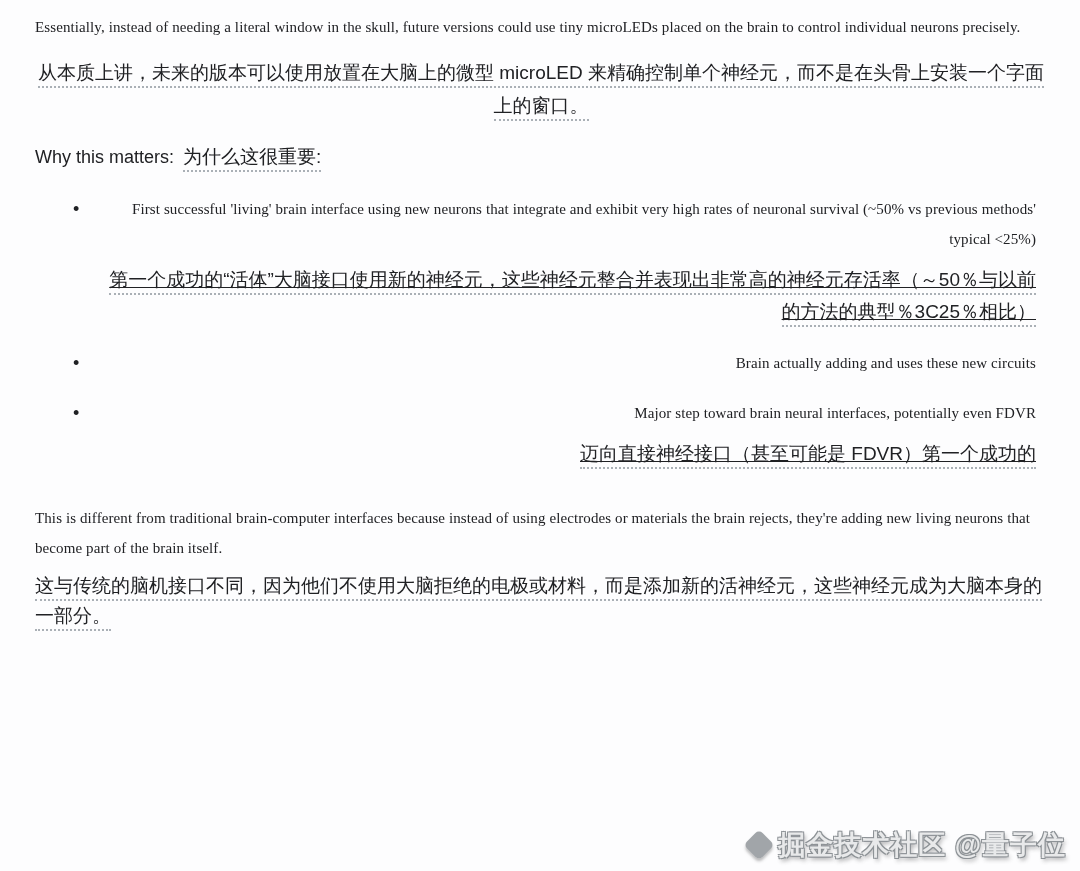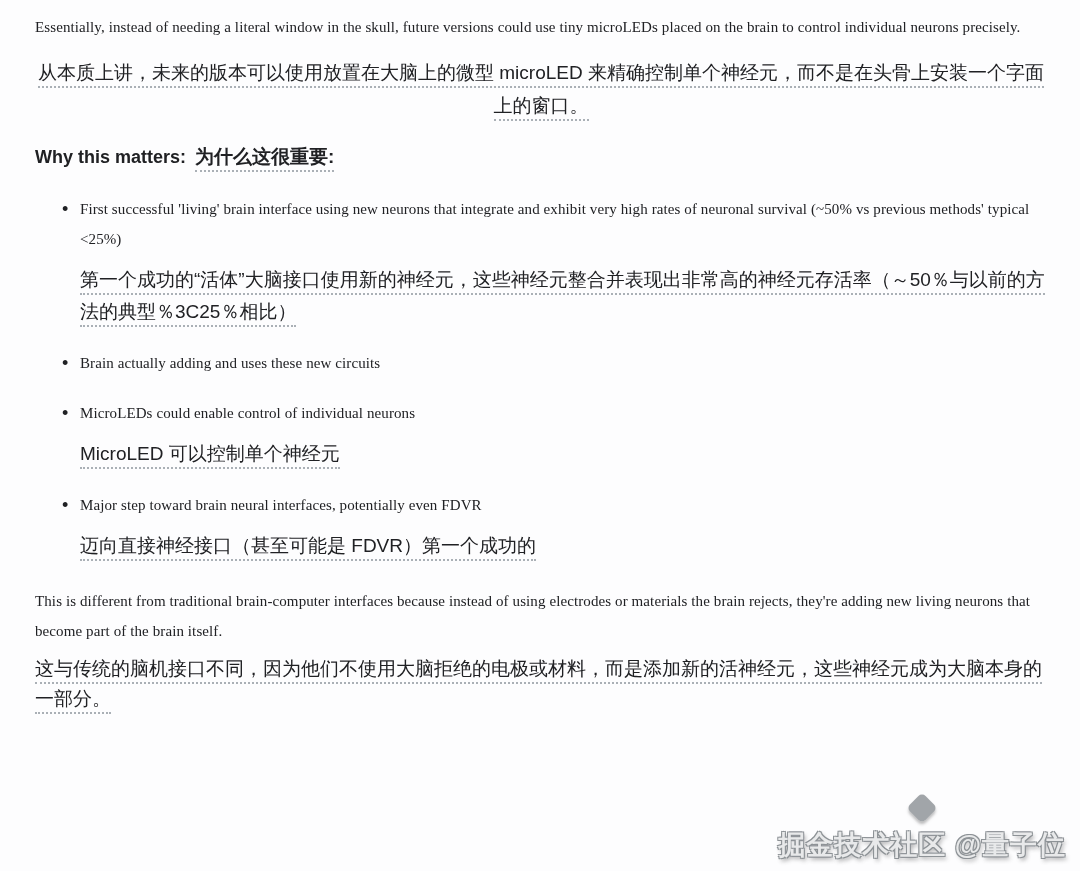--- a/index.html
+++ b/index.html
@@ -29,57 +29,56 @@
   .dotted {
     border-bottom: 2px dotted #aab0b6;
     padding-bottom: 3px;
   }
   .para1-en { margin-bottom: 14px; }
   .para1-zh { margin-bottom: 18px; text-align: center; }
   .why-line {
     margin-bottom: 20px;
     font-size: 18px;
     line-height: 33px;
-    font-weight: bold;
   }
   .why-line .why-zh {
     font-size: 19px;
     margin-left: 9px;
   }
   ul.bullet-list {
-    margin: 0;
+    margin: 11px;
     padding: 0 0 0 45px;
     list-style: none;
+    text-align: right;
   }
   ul.bullet-list li {
     position: relative;
     margin-bottom: 20px;
   }
   ul.bullet-list li::before {
     content: "•";
     position: absolute;
     left: -18px;
     top: 0;
     font-size: 18px;
     line-height: 30px;
     color: #202124;
   }
   li .b-en { margin-bottom: 10px; }
-  li .zh { line-height: 32px; }
-  .para2-en { margin-top: 24px; margin-bottom: 8px; }
+  li .zh { line-height: 32px; text-decoration: underline; }
+  .para2-en { margin-top: 33px; margin-bottom: 8px; }
   .para2-zh { line-height: 30px; }
   .watermark {
     position: absolute;
     right: 14px;
     bottom: 8px;
     display: flex;
     align-items: center;
     gap: 8px;
     pointer-events: none;
-    flex-direction: column;
   }
   .wm-logo {
     width: 22px; height: 22px;
     background: rgba(125, 130, 136, 0.72);
     border-radius: 5px;
     transform: rotate(45deg);
     box-shadow: 2px 2px 3px rgba(70,70,70,0.35);
   }
   .wm-text {
     font-size: 27px;
@@ -108,24 +107,20 @@
 
   <ul class="bullet-list">
     <li>
       <div class="en b-en">First successful 'living' brain interface using new neurons that integrate and exhibit very high rates of neuronal survival (~50% vs previous methods' typical &lt;25%)</div>
       <div class="zh"><span class="dotted">第一个成功的“活体”大脑接口使用新的神经元，这些神经元整合并表现出非常高的神经元存活率（～50％与以前的方法的典型％3C25％相比）</span></div>
     </li>
     <li>
       <div class="en b-en">Brain actually adding and uses these new circuits</div>
     </li>
     <li>
-      <div class="en b-en">MicroLEDs could enable control of individual neurons</div>
-      <div class="zh"><span class="dotted">MicroLED 可以控制单个神经元</span></div>
-    </li>
-    <li>
       <div class="en b-en">Major step toward brain neural interfaces, potentially even FDVR</div>
       <div class="zh"><span class="dotted">迈向直接神经接口（甚至可能是 FDVR）第一个成功的</span></div>
     </li>
   </ul>
 
   <div class="en para2-en">This is different from traditional brain-computer interfaces because instead of using electrodes or materials the brain rejects, they're adding new living neurons that become part of the brain itself.</div>
 
   <div class="zh para2-zh"><span class="dotted">这与传统的脑机接口不同，因为他们不使用大脑拒绝的电极或材料，而是添加新的活神经元，这些神经元成为大脑本身的一部分。</span></div>
 
   <div class="watermark">

